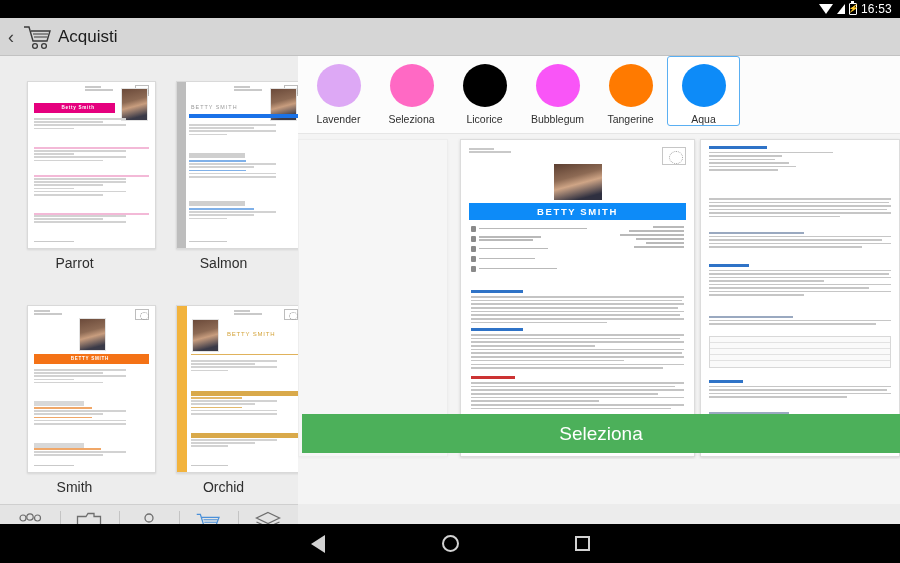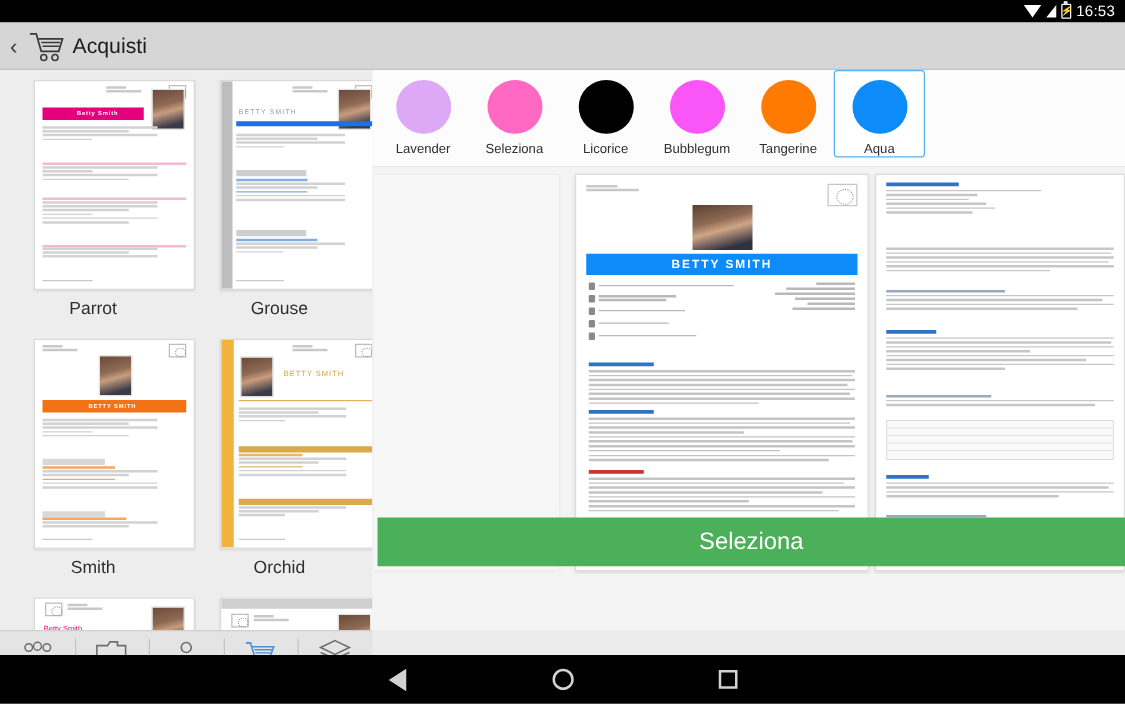--- a/index.html
+++ b/index.html
@@ -53,21 +53,21 @@
   }
   .cart-ico { width:30px; height:26px; display:block; }
   .app-title { font-size:17px; color:#1c1c1c; }
 
   
   .sidebar {
     position:absolute; top:56px; left:0; width:298px; height:448px;
     background:#ededed; overflow:hidden;
   }
   .tpl-grid { display:flex; flex-wrap:wrap; }
-  .tpl-cell { width:149px; padding:8px 27px 0; }
+  .tpl-cell { width:149px; padding:8px 27px 0;margin-top:17px; }
   .tpl-thumb {
     width:129px; height:168px; background:#fff;
     border:1px solid #d9d9d9; margin:0 auto;
     position:relative; overflow:hidden;
     box-shadow:0 1px 2px rgba(0,0,0,.10);
     cursor:pointer;
   }
   .tpl-label { text-align:center; font-size:14px; color:#2e2e2e; padding:6px 0 9px; }
   .mini-eu { position:absolute; top:3px; right:6px; width:14px; height:11px;
              border:1px solid #bdbdbd; background:#fff; }
@@ -299,21 +299,21 @@
           <div class="mini-body" style="left:12px;top:126px;">
             <div class="l" style="width:60%;background:#7fb0e8;"></div>
             <div class="l m"></div>
               <div class="l s"></div>
               <div class="l xs"></div>
           </div>
           <div class="mini-foot" style="left:12px;">
               <div class="l xs"></div>
             </div>
         </div>
-        <div class="tpl-label">Grouse</div>
+        <div class="tpl-label">Salmon</div>
       </div>
 
       <div class="tpl-cell">
         <div class="tpl-thumb">
           <div class="mini-euTxt" style="left:6px;">
               <div class="l xs"></div>
               <div class="l s"></div>
             </div>
           <div class="mini-eu"></div>
           <div class="mini-photo" style="top:12px;left:50%;margin-left:-13px;"></div>

